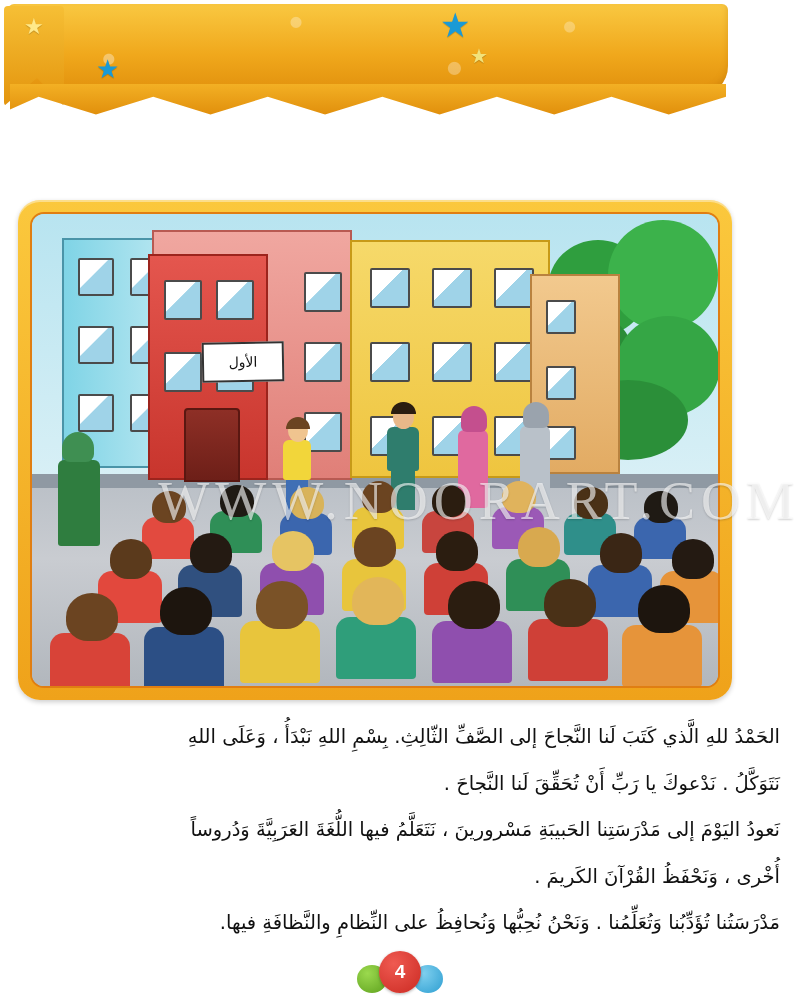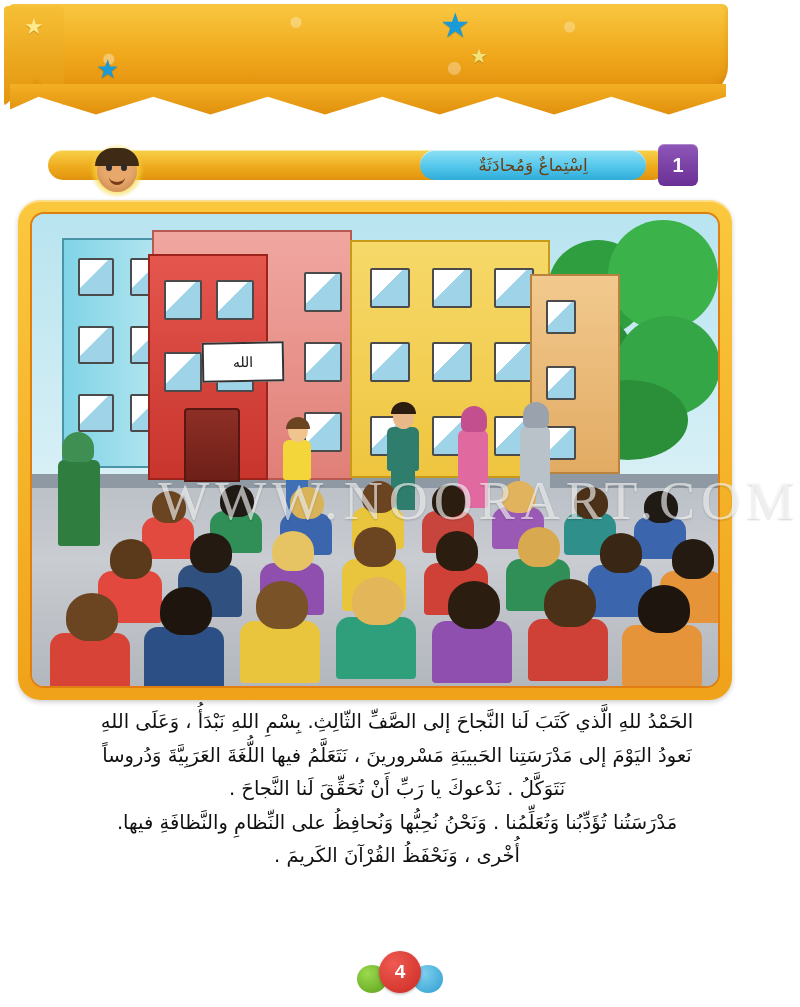--- a/index.html
+++ b/index.html
@@ -295,21 +295,21 @@
     text-align: right;
     color: #111;
     font-family: "DejaVu Sans", sans-serif;
   }
   .text-block p {
     margin: 0 0 2px 0;
     font-size: 19.5px;
     line-height: 1.62;
     padding-right: 6px;
   }
-  .text-block p.center-ish { text-align: center; }
+  .text-block p.center-ish { text-align: right; margin-top: 15px; }
 
   
   .watermark {
     position: absolute;
     left: 0; top: 470px;
     width: 800px;
     text-align: right;
     font-size: 54px;
     letter-spacing: 6px;
     color: rgba(255,255,255,.62);
@@ -349,38 +349,20 @@
     <div class="banner-bottom-wave"></div>
 
     <div class="star-shape star-d">★</div>
     <div class="star-shape star-a">★</div>
     <div class="star-shape star-c">★</div>
     <div class="star-shape star-b">★</div>
 
 
   </div>
 
-  <div class="section-bar">
-    <div class="section-track"></div>
-    <div class="section-pill">
-      <span>اِسْتِماعٌ وَمُحادَثَةٌ</span>
-    </div>
-    <div class="section-num">
-      <span>1</span>
-    </div>
-    <div class="sun-badge">
-      <div class="sun-rays"></div>
-      <div class="sun-face">
-        <div class="sun-hair"></div>
-        <div class="sun-eye l"></div>
-        <div class="sun-eye r"></div>
-        <div class="sun-mouth"></div>
-      </div>
-    </div>
-  </div>
 
   <div class="illus-frame">
     <div class="illus">
       <div class="sky"></div>
       <div class="ground"></div>
 
       <div class="trees">
         <div class="trunk tr1"></div>
         <div class="trunk tr2"></div>
         <div class="tree t1"></div>
@@ -407,21 +389,21 @@
 
       <div class="bld bld-red">
         <div class="win" style="left:14px; top:24px; width:38px; height:40px;"></div>
         <div class="win" style="left:66px; top:24px; width:38px; height:40px;"></div>
         <div class="win" style="left:14px; top:96px; width:38px; height:40px;"></div>
         <div class="win" style="left:66px; top:96px; width:38px; height:40px;"></div>
         <div class="door" style="left:34px; top:152px; width:56px; height:74px;"></div>
       </div>
 
       <div class="sign">
-        <span>الله</span>
+        <span>الأول</span>
       </div>
 
       <div class="bld bld-yellow">
         <div class="win" style="left:18px; top:26px; width:40px; height:40px;"></div>
         <div class="win" style="left:80px; top:26px; width:40px; height:40px;"></div>
         <div class="win" style="left:142px; top:26px; width:40px; height:40px;"></div>
         <div class="win" style="left:18px; top:100px; width:40px; height:40px;"></div>
         <div class="win" style="left:80px; top:100px; width:40px; height:40px;"></div>
         <div class="win" style="left:142px; top:100px; width:40px; height:40px;"></div>
         <div class="win" style="left:18px; top:174px; width:40px; height:40px;"></div>
@@ -560,24 +542,24 @@
           <div class="h" style="left:0; top:0; width:52px; height:48px; background:#1d150e;"></div>
         </div>
       </div>
     </div>
   </div>
 
   <div class="watermark">WWW.NOORART.COM</div>
 
   <div class="text-block">
     <p class="center-ish">الحَمْدُ للهِ الَّذي كَتَبَ لَنا النَّجاحَ إلى الصَّفِّ الثّالِثِ. بِسْمِ اللهِ نَبْدَأُ ، وَعَلَى اللهِ</p>
+    <p class="center-ish">نَتَوَكَّلُ . نَدْعوكَ يا رَبِّ أَنْ تُحَقِّقَ لَنا النَّجاحَ .</p>
     <p class="center-ish">نَعودُ اليَوْمَ إلى مَدْرَسَتِنا الحَبيبَةِ مَسْرورينَ ، نَتَعَلَّمُ فيها اللُّغَةَ العَرَبِيَّةَ وَدُروساً</p>
-    <p class="center-ish">نَتَوَكَّلُ . نَدْعوكَ يا رَبِّ أَنْ تُحَقِّقَ لَنا النَّجاحَ .</p>
+    <p class="center-ish">أُخْرى ، وَنَحْفَظُ القُرْآنَ الكَريمَ .</p>
     <p class="center-ish">مَدْرَسَتُنا تُؤَدِّبُنا وَتُعَلِّمُنا .  وَنَحْنُ نُحِبُّها وَنُحافِظُ على النِّظامِ والنَّظافَةِ فيها.</p>
-    <p class="center-ish">أُخْرى ، وَنَحْفَظُ القُرْآنَ الكَريمَ .</p>
   </div>
 
   <div class="footer">
     <div class="pg-wrap">
       <div class="pg-side left"></div>
       <div class="pg-side right"></div>
       <div class="pg-circle">
         <span>4</span>
       </div>
     </div>

